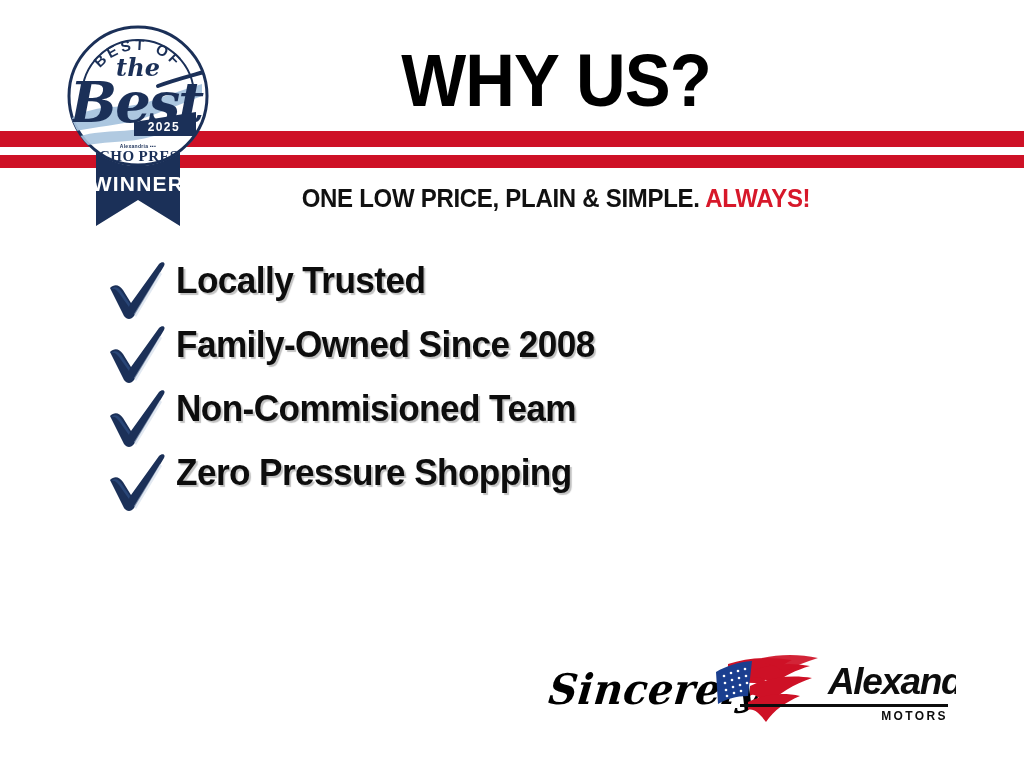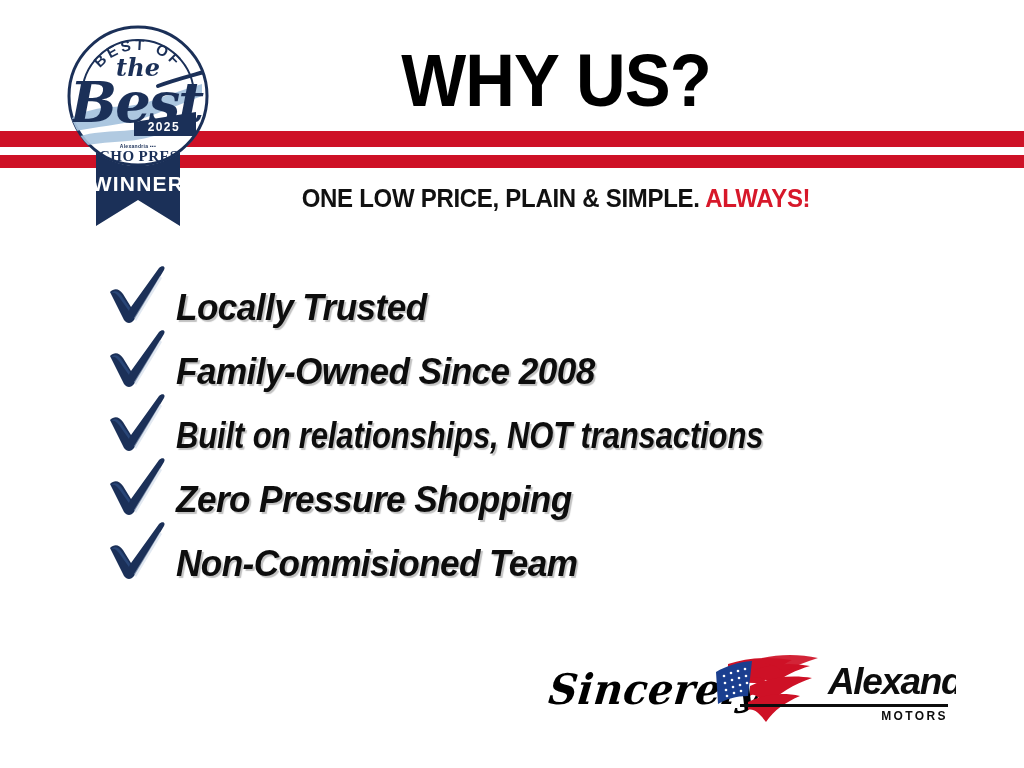--- a/index.html
+++ b/index.html
@@ -86,22 +86,21 @@
     position: absolute;
     left: 104px;
     top: 262px;
     width: 900px;
     z-index: 5;
   }
   .benefit-row {
     position: relative;
     height: 64px;
     display: flex;
-    align-items: flex-end;
-    font-style: italic;
+    align-items: flex-start;
   }
   .check {
     position: relative;
     width: 72px;
     height: 60px;
     flex: 0 0 72px;
   }
   .check svg { display: block; }
   .benefit-label {
     font-family: "Liberation Sans", sans-serif;
@@ -224,51 +223,41 @@
       <span class="check">
         <svg width="72" height="60" viewBox="0 0 72 60" xmlns="http://www.w3.org/2000/svg">
           <path d="M6,26 C10,22 15,22 19,28 L27,41 L55,2 C58,-1 62,0 60,4 L30,54 C27,58 23,58 20,54 Z" fill="#1B3058"></path>
           <path d="M7,27 C11,24 14,25 17,29 L26,42 L25,45 L15,31 C12,27 10,26 7,27 Z" fill="#2b4a7d" opacity="0.85"></path>
           <path d="M30,52 L56,10 L58,12 L32,55 Z" fill="#c9d6e6" opacity="0.55"></path>
         </svg>
       </span>
       <span class="benefit-label">Family-Owned Since 2008</span>
     </div>
 
+
     <div class="benefit-row">
       <span class="check">
         <svg width="72" height="60" viewBox="0 0 72 60" xmlns="http://www.w3.org/2000/svg">
           <path d="M6,26 C10,22 15,22 19,28 L27,41 L55,2 C58,-1 62,0 60,4 L30,54 C27,58 23,58 20,54 Z" fill="#1B3058"></path>
           <path d="M7,27 C11,24 14,25 17,29 L26,42 L25,45 L15,31 C12,27 10,26 7,27 Z" fill="#2b4a7d" opacity="0.85"></path>
           <path d="M30,52 L56,10 L58,12 L32,55 Z" fill="#c9d6e6" opacity="0.55"></path>
         </svg>
       </span>
-      <span class="benefit-label tight">Built on relationships, NOT transactions</span>
+      <span class="benefit-label">Non-Commisioned Team</span>
     </div>
 
     <div class="benefit-row">
       <span class="check">
         <svg width="72" height="60" viewBox="0 0 72 60" xmlns="http://www.w3.org/2000/svg">
           <path d="M6,26 C10,22 15,22 19,28 L27,41 L55,2 C58,-1 62,0 60,4 L30,54 C27,58 23,58 20,54 Z" fill="#1B3058"></path>
           <path d="M7,27 C11,24 14,25 17,29 L26,42 L25,45 L15,31 C12,27 10,26 7,27 Z" fill="#2b4a7d" opacity="0.85"></path>
           <path d="M30,52 L56,10 L58,12 L32,55 Z" fill="#c9d6e6" opacity="0.55"></path>
         </svg>
       </span>
       <span class="benefit-label">Zero Pressure Shopping</span>
-    </div>
-
-    <div class="benefit-row">
-      <span class="check">
-        <svg width="72" height="60" viewBox="0 0 72 60" xmlns="http://www.w3.org/2000/svg">
-          <path d="M6,26 C10,22 15,22 19,28 L27,41 L55,2 C58,-1 62,0 60,4 L30,54 C27,58 23,58 20,54 Z" fill="#1B3058"></path>
-          <path d="M7,27 C11,24 14,25 17,29 L26,42 L25,45 L15,31 C12,27 10,26 7,27 Z" fill="#2b4a7d" opacity="0.85"></path>
-          <path d="M30,52 L56,10 L58,12 L32,55 Z" fill="#c9d6e6" opacity="0.55"></path>
-        </svg>
-      </span>
-      <span class="benefit-label">Non-Commisioned Team</span>
     </div>
 
 
   </div>
 
   <div class="sincerely">Sincerely,</div>
 
   <div class="logo">
     <svg width="250" height="78" viewBox="0 0 250 78" xmlns="http://www.w3.org/2000/svg">
 

